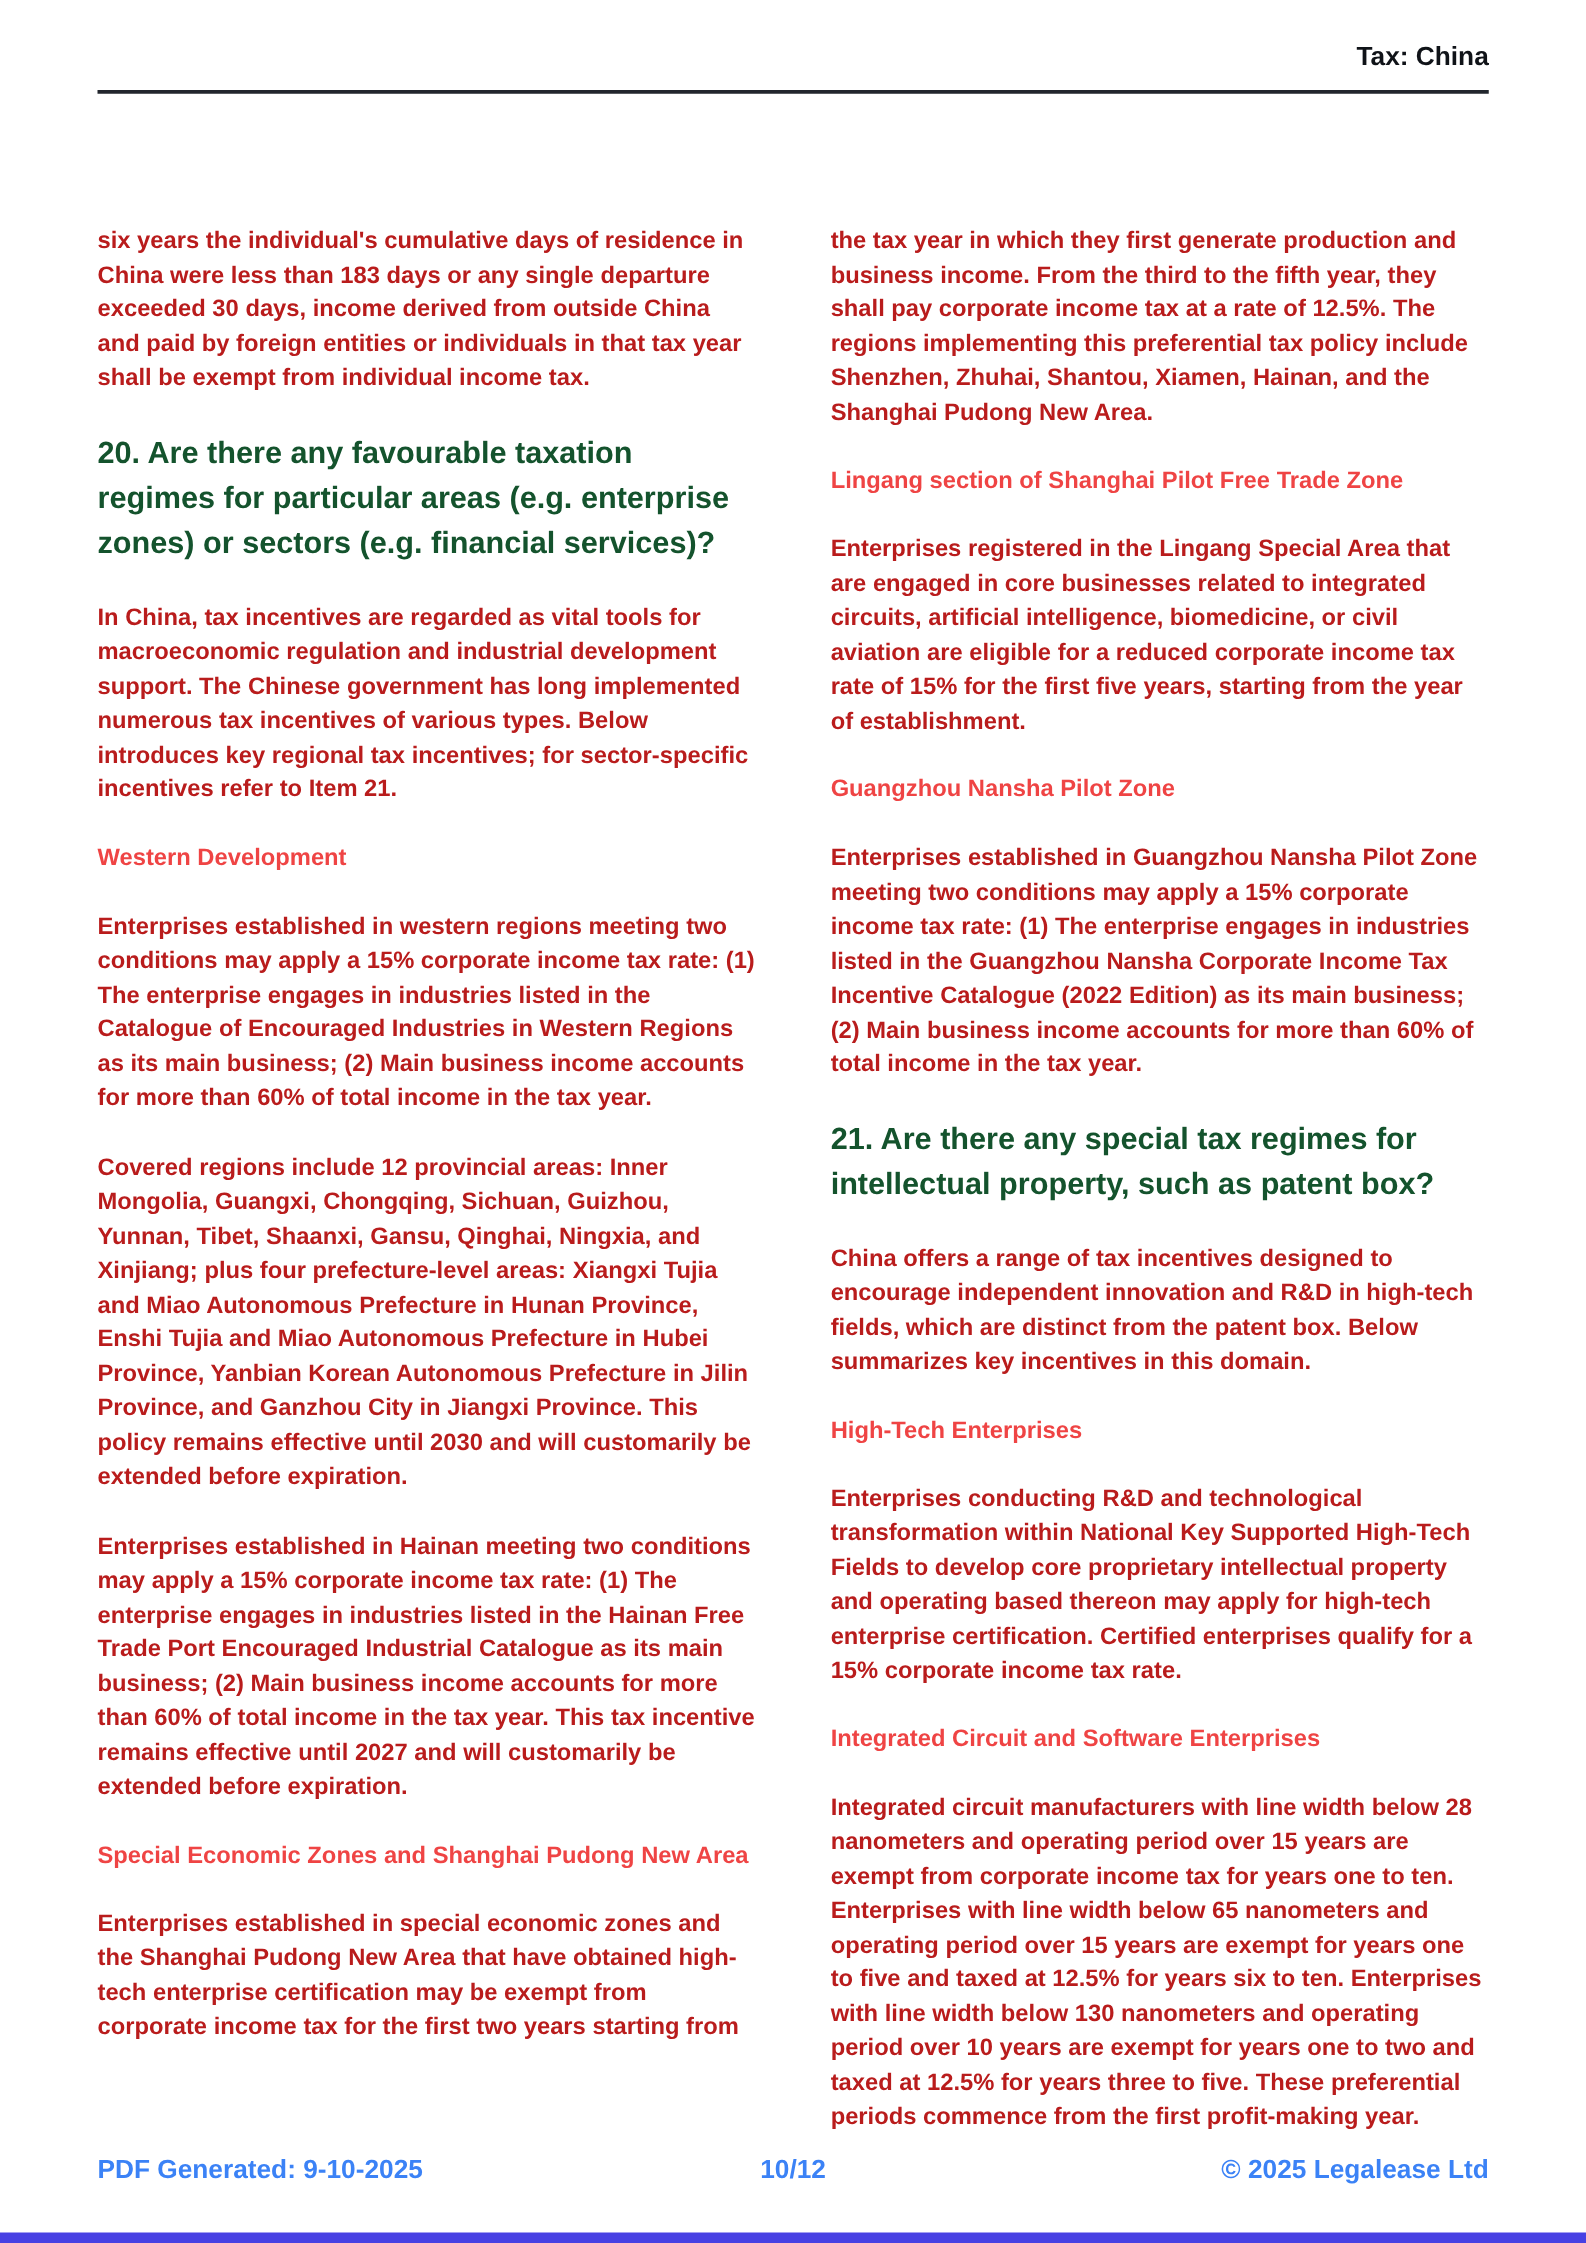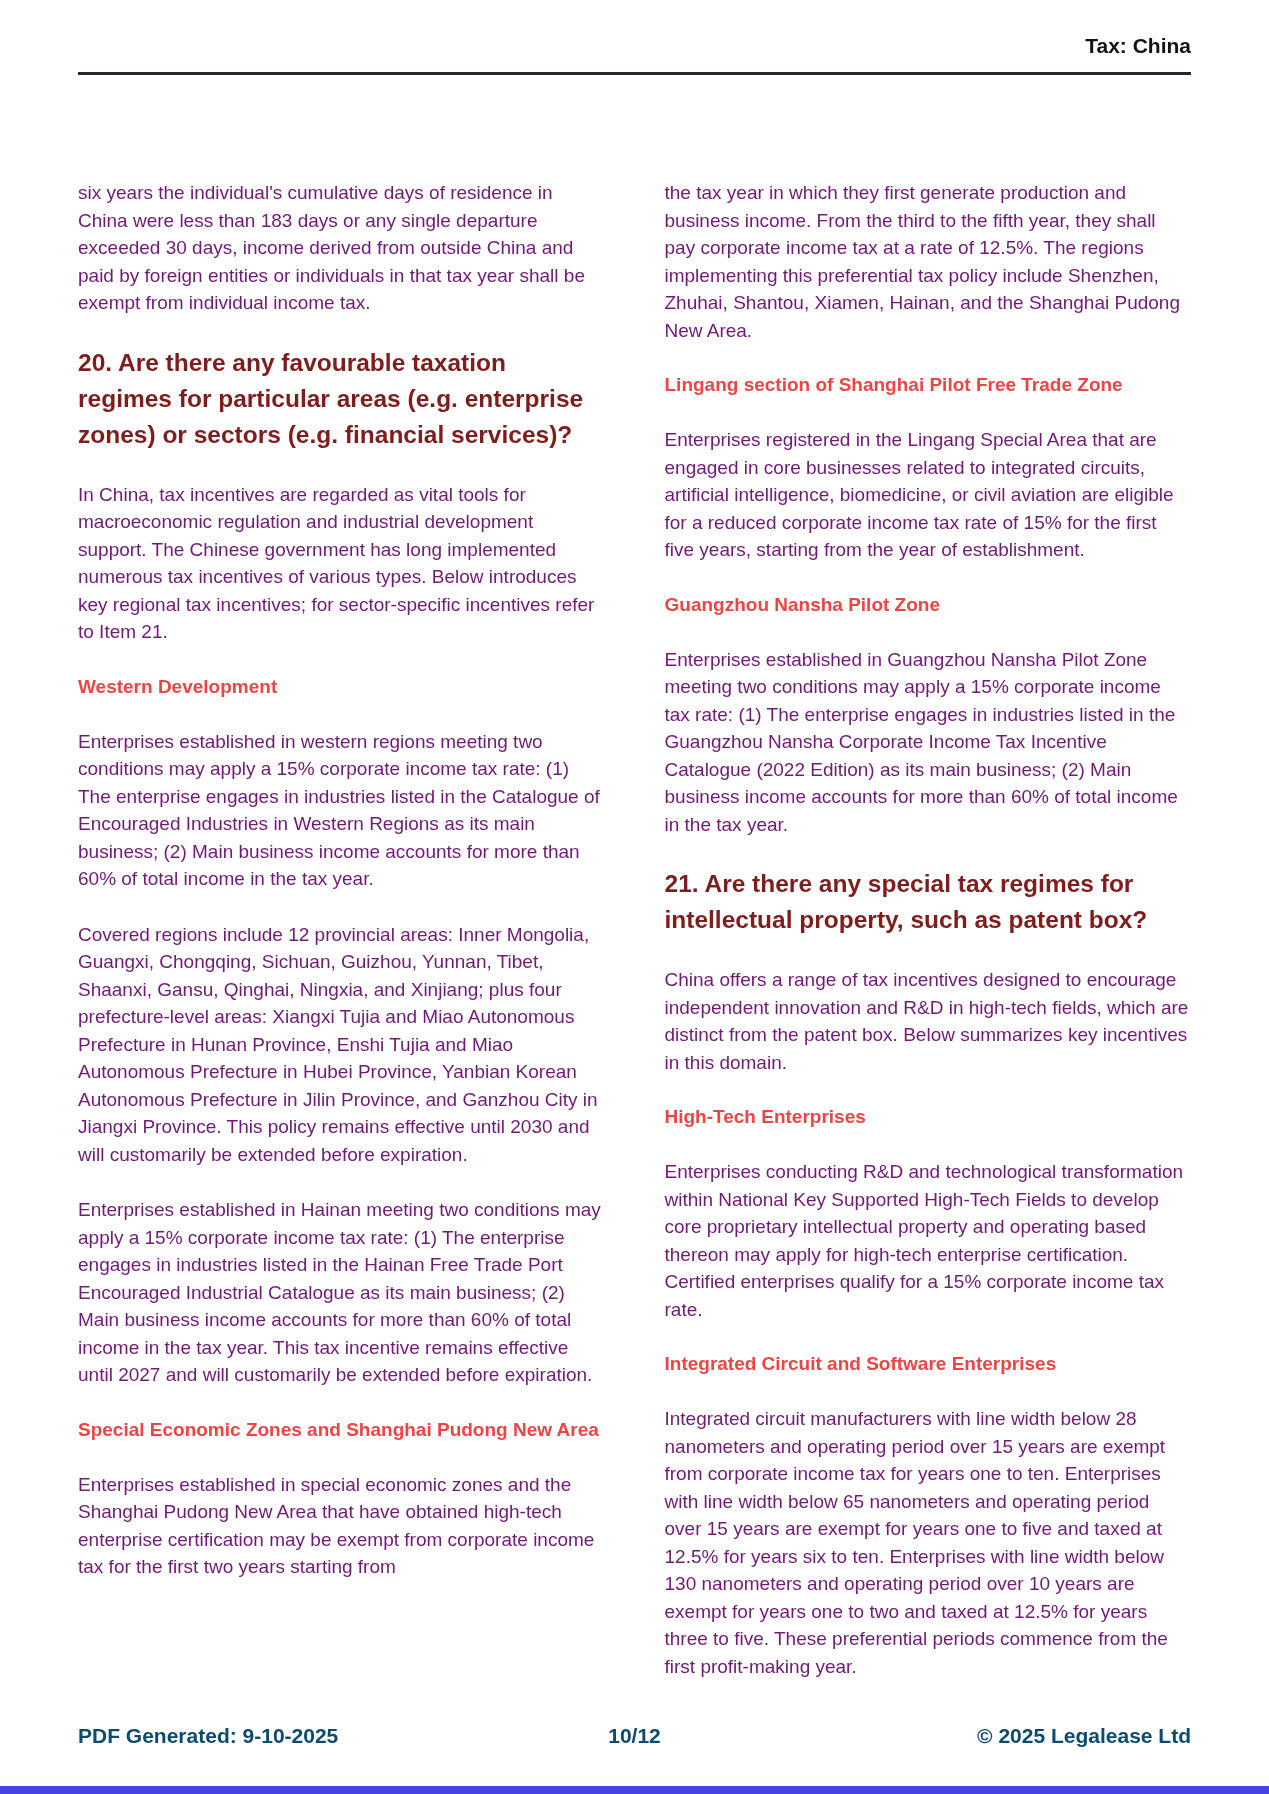--- a/index.html
+++ b/index.html
@@ -39,46 +39,47 @@
   .content {
     margin-top: 104px;
     display: grid;
     grid-template-columns: 1fr 1fr;
     column-gap: 60px;
   }
   .column p {
     font-size: 19px;
     line-height: 27.5px;
     margin: 0 0 28px 0;
-    color: #701a75;
+    color: #b91c1c;
+    font-weight: bold;
   }
   .column h2 {
     font-size: 24.5px;
     line-height: 36px;
     font-weight: bold;
-    color: #7f1d1d;
+    color: #14532d;
     margin: 14px 0 28px 0;
   }
   .column h3 {
     font-size: 19px;
     line-height: 26px;
     font-weight: bold;
     color: #ef4444;
     margin: 16px 0 28px 0;
   }
   .page-footer {
     position: absolute;
     left: 78px;
     right: 78px;
     bottom: 50px;
     display: flex;
     align-items: baseline;
     justify-content: space-between;
     font-size: 21px;
-    color: #0c4a6e;
+    color: #3b82f6;
   }
   .page-footer .generated,
   .page-footer .page-number {
     font-weight: bold;
   }
   .page-footer .page-number {
     position: absolute;
     left: 50%;
     transform: translateX(-50%);
     text-align: center;

